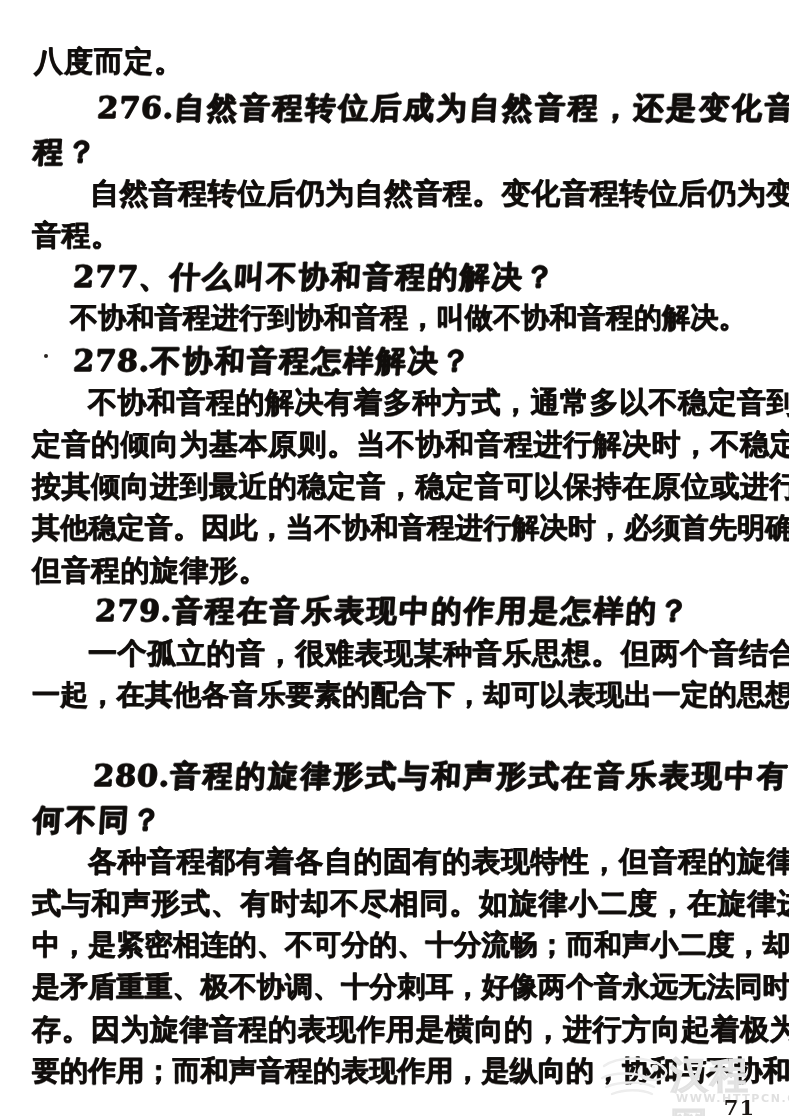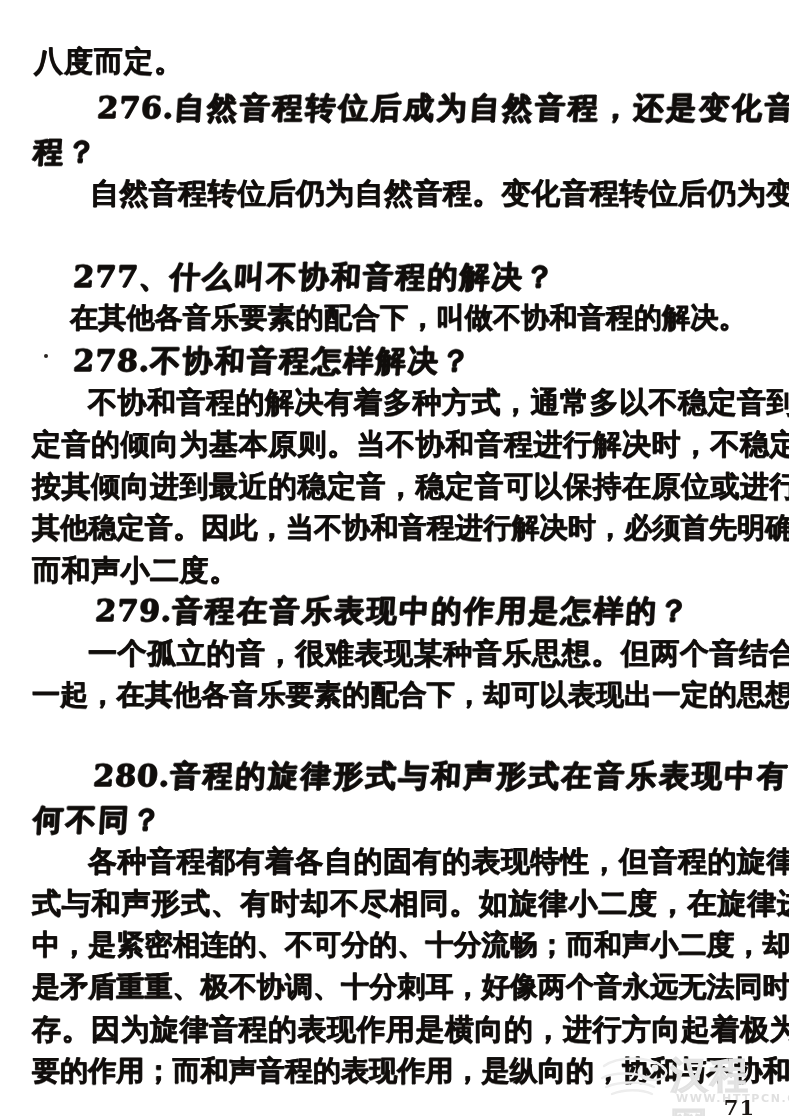--- a/index.html
+++ b/index.html
@@ -124,27 +124,30 @@
     </div>
 
     <div class="line heading" style="left:32px; top:128px; font-size:30px; letter-spacing:2.8px;">
       <span>程？</span>
     </div>
 
     <div class="line" style="left:90px; top:170px; font-size:29px; letter-spacing:0.4px;">
       <span>自然音程转位后仍为自然音程。变化音程转位后仍为变化</span>
     </div>
 
+    <div class="line" style="left:32px; top:212px; font-size:29px; letter-spacing:0.4px;">
+      <span>音程。</span>
+    </div>
 
     <div class="line heading" style="left:72px; top:253px; font-size:30px; letter-spacing:2.2px;">
       <span class="num">277、</span><span>什么叫不协和音程的解决？</span>
     </div>
 
     <div class="line" style="left:70px; top:295px; font-size:28px; letter-spacing:0.2px;">
-      <span>在其他各音乐要素的配合下，叫做不协和音程的解决。</span>
+      <span>不协和音程进行到协和音程，叫做不协和音程的解决。</span>
     </div>
 
     <div class="line heading" style="left:72px; top:337px; font-size:30px; letter-spacing:2.2px;">
       <span class="num">278.</span><span>不协和音程怎样解决？</span>
     </div>
     <div class="speck" style="left:44px; top:350px; width:4px; height:4px;"></div>
 
     <div class="line" style="left:88px; top:379px; font-size:29px; letter-spacing:0.5px;">
       <span>不协和音程的解决有着多种方式，通常多以不稳定音到稳</span>
     </div>
@@ -155,21 +158,21 @@
 
     <div class="line" style="left:32px; top:463px; font-size:29px; letter-spacing:0.5px;">
       <span>按其倾向进到最近的稳定音，稳定音可以保持在原位或进行到</span>
     </div>
 
     <div class="line" style="left:32px; top:505px; font-size:28px; letter-spacing:0.2px;">
       <span>其他稳定音。因此，当不协和音程进行解决时，必须首先明确该</span>
     </div>
 
     <div class="line" style="left:32px; top:547px; font-size:29px; letter-spacing:0.5px;">
-      <span>而和声小二度。</span>
+      <span>但音程的旋律形。</span>
     </div>
 
     <div class="line heading" style="left:94px; top:587px; font-size:30px; letter-spacing:2.4px;">
       <span class="num">279.</span><span>音程在音乐表现中的作用是怎样的？</span>
     </div>
 
     <div class="line" style="left:88px; top:630px; font-size:29px; letter-spacing:0.6px;">
       <span>一个孤立的音，很难表现某种音乐思想。但两个音结合在</span>
     </div>
 

